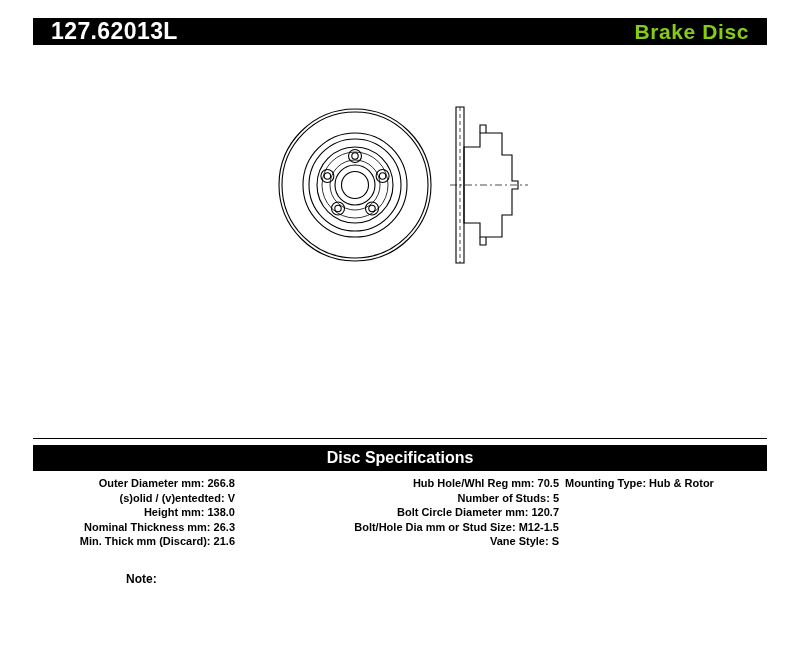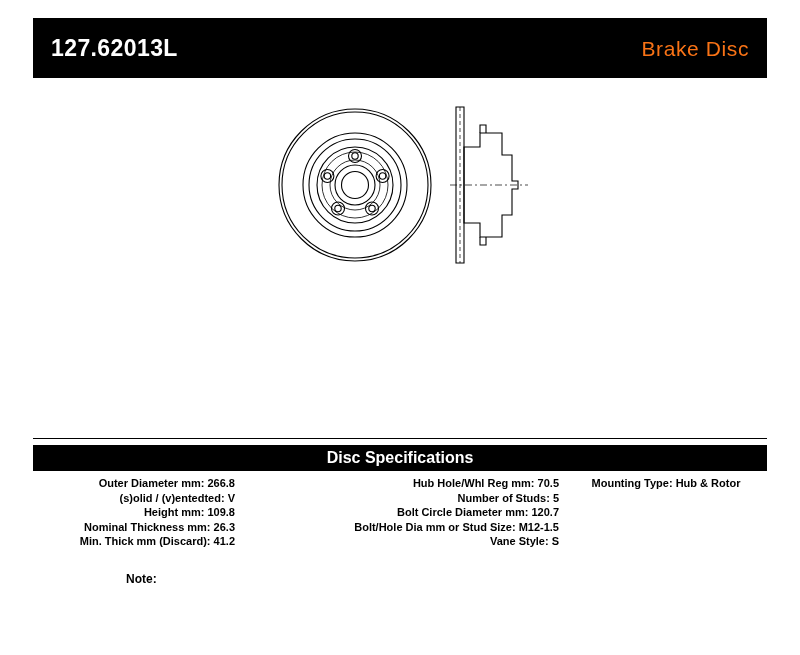--- a/index.html
+++ b/index.html
@@ -15,39 +15,39 @@
     position: relative;
     overflow: hidden;
   }
 
   
   .header-bar {
     position: absolute;
     left: 33px;
     top: 18px;
     width: 734px;
-    height: 60px;
+    height: 27px;
     background: #000000;
     display: flex;
     align-items: center;
     justify-content: space-between;
     box-sizing: border-box;
     padding: 0 18px;
   }
   .header-part {
     color: #ffffff;
     font-size: 23px;
     font-weight: bold;
     letter-spacing: 0.4px;
     line-height: 1;
   }
   .header-type {
-    color: #f97316;
+    color: #84cc16;
     font-size: 21px;
-    font-weight: normal;
+    font-weight: bold;
     letter-spacing: 0.6px;
     line-height: 1;
     margin-left: 46px;
   }
 
   
   .drawing {
     position: absolute;
     left: 250px;
     top: 85px;
@@ -105,21 +105,21 @@
     padding-right: 6px;
     box-sizing: border-box;
   }
   .spec-col.middle {
     width: 318px;
     text-align: right;
     box-sizing: border-box;
   }
   .spec-col.right {
     width: 208px;
-    text-align: center;
+    text-align: left;
     padding-left: 6px;
     box-sizing: border-box;
   }
   .spec-row {
     white-space: nowrap;
   }
 
   
   .note {
     position: absolute;
@@ -192,23 +192,23 @@
 
 <div class="spec-title-bar">
   <div class="spec-title">Disc Specifications</div>
 </div>
 
 <div class="spec-columns">
 
   <div class="spec-col left">
     <div class="spec-row">Outer Diameter mm: 266.8</div>
     <div class="spec-row">(s)olid / (v)entedted: V</div>
-    <div class="spec-row">Height mm: 109.8</div>
+    <div class="spec-row">Height mm: 138.0</div>
     <div class="spec-row">Nominal Thickness mm: 26.3</div>
-    <div class="spec-row">Min. Thick mm (Discard): 41.2</div>
+    <div class="spec-row">Min. Thick mm (Discard): 21.6</div>
   </div>
 
   <div class="spec-col middle">
     <div class="spec-row">Hub Hole/Whl Reg mm: 70.5</div>
     <div class="spec-row">Number of Studs: 5</div>
     <div class="spec-row">Bolt Circle Diameter mm: 120.7</div>
     <div class="spec-row">Bolt/Hole Dia mm or Stud Size: M12-1.5</div>
     <div class="spec-row">Vane Style: S</div>
   </div>
 

